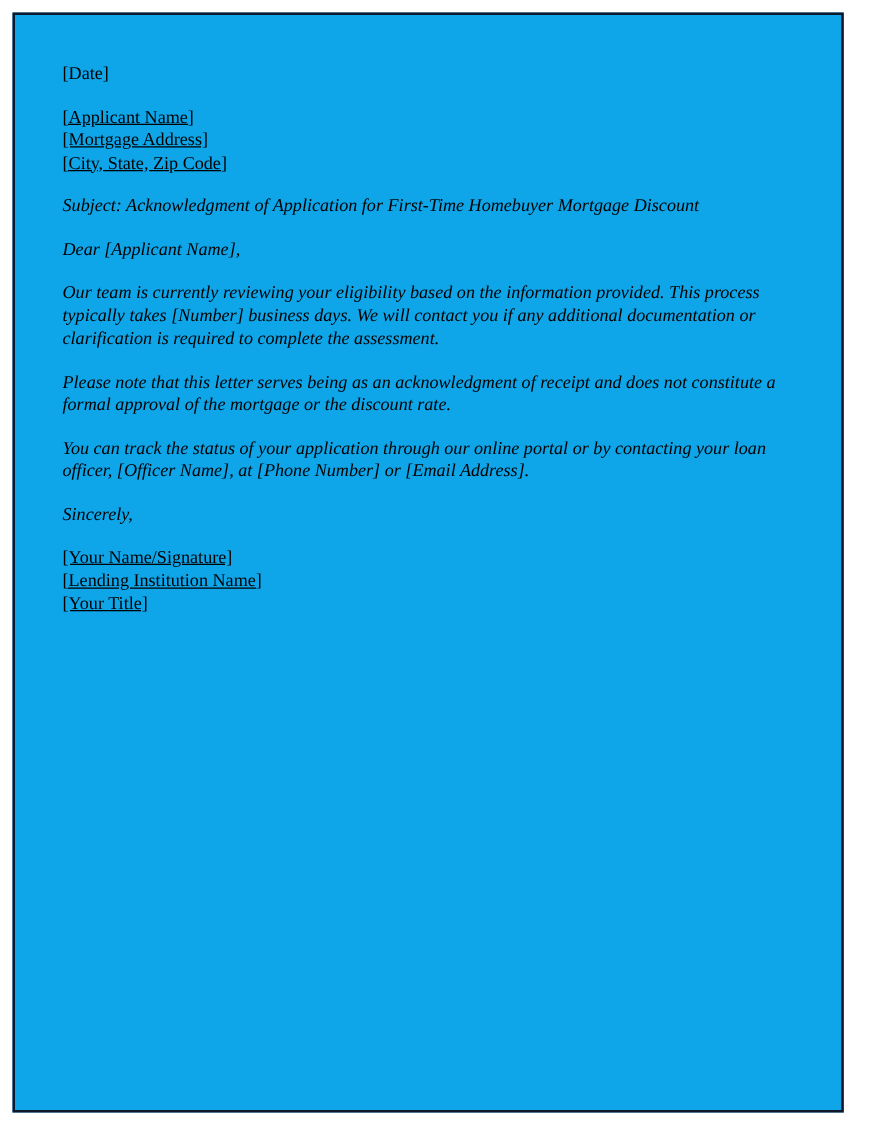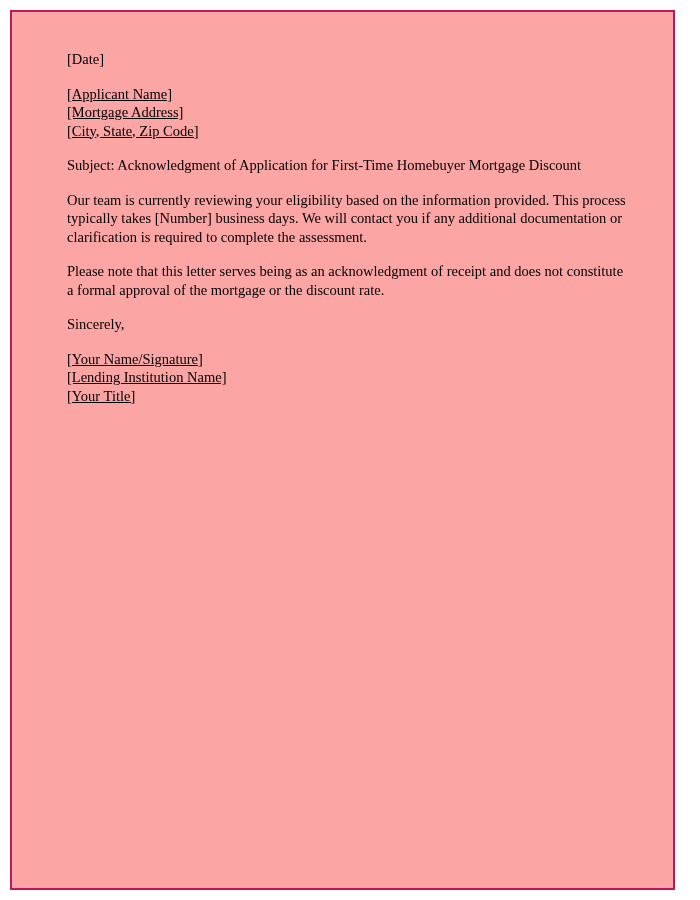--- a/index.html
+++ b/index.html
@@ -12,62 +12,65 @@
     height: 900px;
     position: relative;
     font-family: "Liberation Serif", serif;
   }
   .page {
     position: absolute;
     left: 10px;
     top: 10px;
     right: 25px;
     bottom: 10px;
-    border: 2px solid #be185d;
-    background: #fca5a5;
+    border: 2px solid #0f172a;
+    background: #0ea5e9;
     box-sizing: border-box;
-    padding: 38px 30px 30px 55px;
+    padding: 38px 30px 30px 38px;
   }
   .letter {
     color: #000000;
     font-size: 14.5px;
     line-height: 18.5px;
     max-width: 592px;
   }
   .line {
     margin: 0;
     padding: 0;
   }
   .block-gap {
     margin-top: 16px;
     text-decoration: underline;
   }
   p.para {
     margin: 16px 16px 0 0;
+    font-style: italic;
   }
 </style>
 </head>
 <body>
 
 <div class="page">
   <div class="letter">
 
     <p class="line">[Date]</p>
 
     <div class="block-gap">
       <p class="line">[Applicant Name]</p>
       <p class="line">[Mortgage Address]</p>
       <p class="line">[City, State, Zip Code]</p>
     </div>
 
     <p class="para">Subject: Acknowledgment of Application for First-Time Homebuyer Mortgage Discount</p>
 
+    <p class="para">Dear [Applicant Name],</p>
 
     <p class="para">Our team is currently reviewing your eligibility based on the information provided. This process typically takes [Number] business days. We will contact you if any additional documentation or clarification is required to complete the assessment.</p>
     <p class="para">Please note that this letter serves being as an acknowledgment of receipt and does not constitute a formal approval of the mortgage or the discount rate.</p>
+    <p class="para">You can track the status of your application through our online portal or by contacting your loan officer, [Officer Name], at [Phone Number] or [Email Address].</p>
 
     <p class="para">Sincerely,</p>
 
     <div class="block-gap">
       <p class="line">[Your Name/Signature]</p>
       <p class="line">[Lending Institution Name]</p>
       <p class="line">[Your Title]</p>
     </div>
 
   </div>

